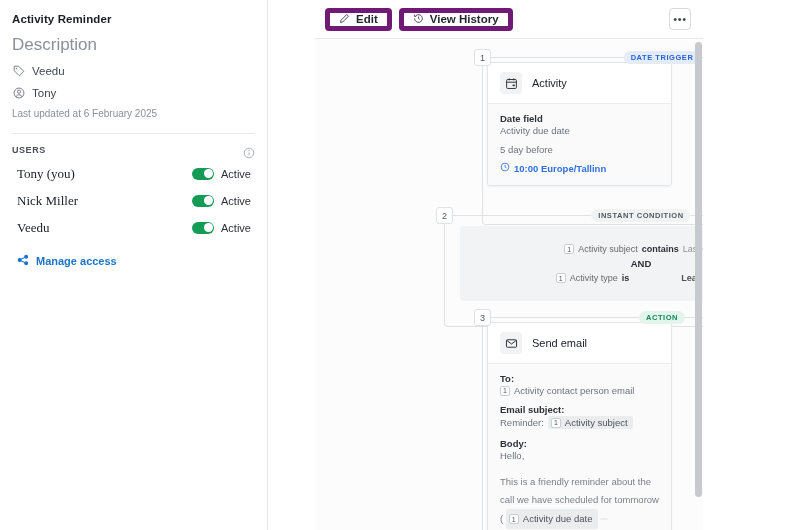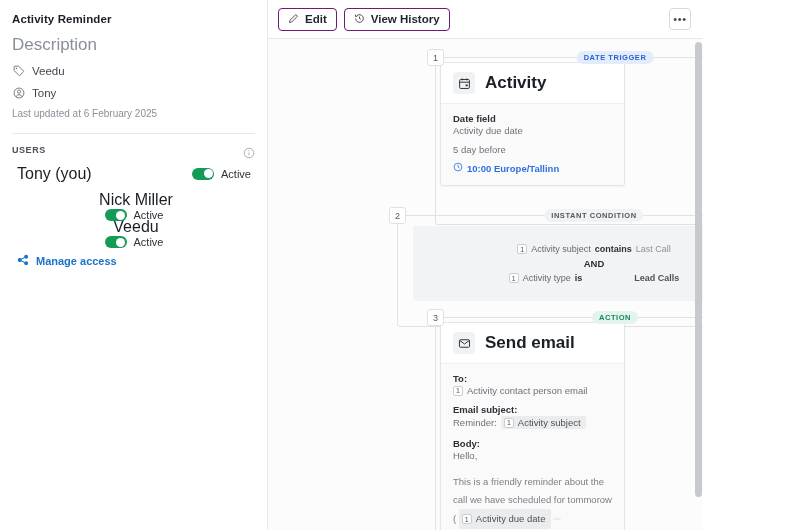--- a/index.html
+++ b/index.html
@@ -4,21 +4,21 @@
 <style>
   * { box-sizing: border-box; }
   html, body {
     margin: 0; padding: 0;
     width: 799px; height: 530px;
     overflow: hidden;
     background: #ffffff;
     font-family: "Liberation Sans", sans-serif;
     -webkit-font-smoothing: antialiased;
   }
-  #app { display: flex; width: 703px; height: 530px; position: relative; }
+  #app { display: flex; width: 703px; height: 530px; position: relative; gap: 47px; }
 
   
   #sidebar {
     width: 268px; height: 530px;
     background: #ffffff;
     border-right: 1px solid #e6e8ea;
     padding: 13px 12px 0 12px;
     position: relative;
     flex: 0 0 268px;
   }
@@ -45,22 +45,22 @@
     font-size: 9px; font-weight: bold; letter-spacing: .55px;
     color: #4a5058; text-transform: uppercase;
   }
   .info-icon { width: 12px; height: 12px; color: #9aa0a8; }
 
   .user-row {
     display: flex; align-items: center; height: 19px;
     margin-bottom: 0; padding: 0 0 0 5px;
     justify-content: space-between;
   }
-  .user-row + .user-row { margin-top: 8px; flex-direction: column; }
-  .user-name { font-size: 16px; color: #1a1f26; }
+  .user-row + .user-row { margin-top: 8px; }
+  .user-name { font-size: 13px; color: #1a1f26; font-family: Liberation Serif, serif; }
   .user-right { display: flex; align-items: center; gap: 7px; }
   .toggle {
     width: 22px; height: 12px; border-radius: 7px;
     background: #149b55; position: relative; flex: 0 0 22px;
   }
   .toggle::after {
     content: ""; position: absolute; top: 1.5px; right: 1.5px;
     width: 9px; height: 9px; border-radius: 50%; background: #fff;
   }
   .toggle-lbl { font-size: 11px; color: #2c3138; width: 34px; }
@@ -76,21 +76,21 @@
   #main { flex: 1; height: 530px; display: flex; flex-direction: column; position: relative; background:#fbfbfc; }
   #toolbar {
     height: 39px; background: #ffffff;
     border-bottom: 1px solid #e6e8ea;
     display: flex; align-items: center; padding: 0 12px 0 10px;
     flex: 0 0 39px; position: relative; z-index: 5;
   }
   .btn {
     display: inline-flex; align-items: center; gap: 6px;
     height: 23px; padding: 0 9px;
-    border: 1px solid #701a75; border-radius: 4px;
+    border: 5px solid #701a75; border-radius: 4px;
     background: #fff; font-size: 11.5px; font-weight: bold; color: #1f252c;
     cursor: pointer; margin-right: 7px; white-space: nowrap;
   }
   .btn svg { color: #32383f; }
   .spacer { flex: 1; }
   .kebab {
     width: 22px; height: 22px; border: 1px solid #d7dadd; border-radius: 4px;
     background: #fff; display: flex; align-items: center; justify-content: center;
     cursor: pointer; color: #41474e; font-size: 11px; letter-spacing: .6px; line-height: 1;
   }
@@ -133,21 +133,21 @@
   }
   .card-head {
     display: flex; align-items: center; gap: 10px;
     padding: 9px 12px; background: #fff; border-bottom: 1px solid #eceef0;
   }
   .card-icon {
     width: 22px; height: 22px; border-radius: 4px; background: #f1f2f4;
     display: flex; align-items: center; justify-content: center; color: #2b3138;
     flex: 0 0 22px;
   }
-  .card-title { font-size: 17px; font-weight: bold; color: #1a1f26; }
+  .card-title { font-size: 11px; font-weight: normal; color: #1a1f26; }
   .card-body { padding: 9px 12px 11px 12px; background: #fafafb; }
 
   .fld-label { font-size: 9.5px; font-weight: bold; color: #2c3138; margin-bottom: 1px; }
   .fld-value { font-size: 9.5px; color: #6d737a; margin-bottom: 8px; }
   .fld-value.last { margin-bottom: 0; }
   .time-line {
     display: flex; align-items: center; gap: 4px;
     font-size: 9.5px; font-weight: bold; color: #2f6fe0; margin-top: 7px;
   }
 

